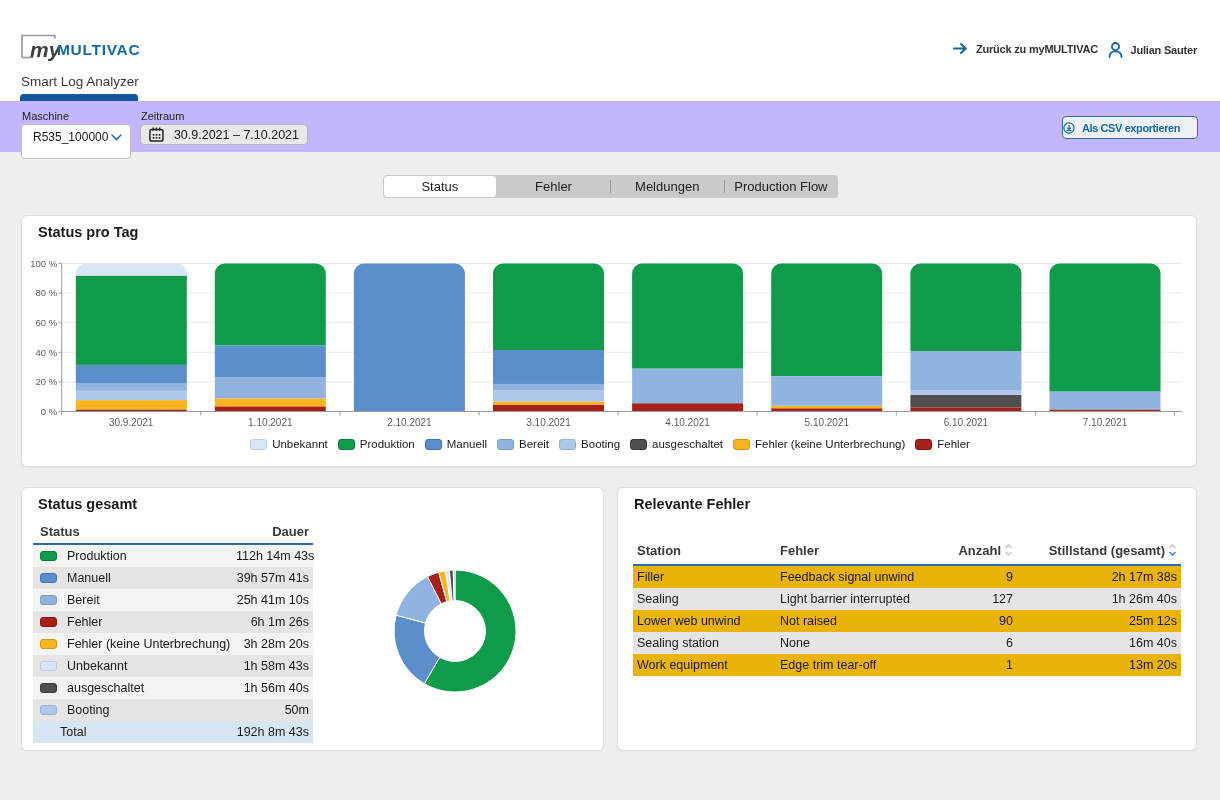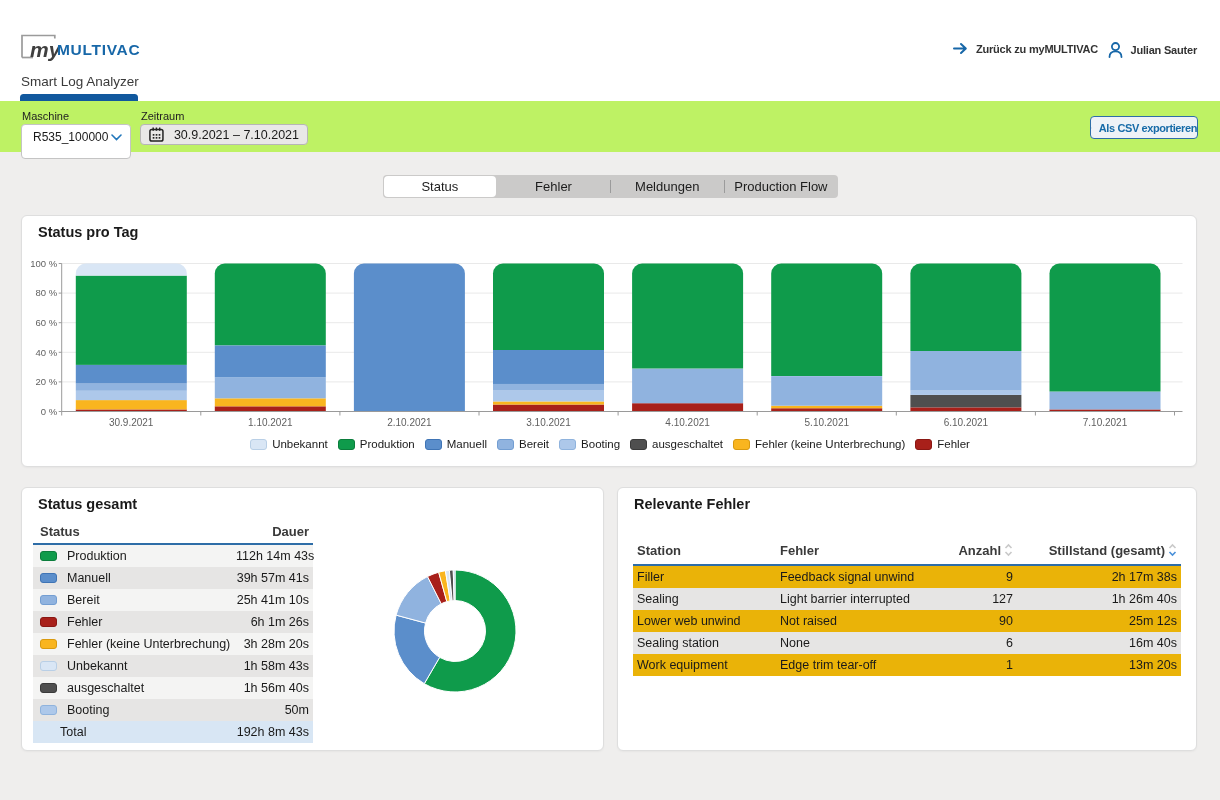--- a/index.html
+++ b/index.html
@@ -2,25 +2,25 @@
 <html><head><meta charset="utf-8">
 <style>
 * { margin:0; padding:0; box-sizing:border-box; }
 body { width:1220px; height:800px; font-family:"Liberation Sans",sans-serif; background:#efeeed; overflow:hidden; }
 .header { position:relative; height:101px; background:#fff; }
 .logo { position:absolute; left:21px; top:33px; width:125px; height:28px; }
 .sla { position:absolute; left:21px; top:74px; font-size:13.5px; color:#3a3a3a; }
 .blubar { position:absolute; left:20px; top:94px; width:118px; height:7px; background:#11589e; border-radius:3.5px 3.5px 0 0; }
 .toplinks { position:absolute; top:42px; display:flex; align-items:center; font-size:11px; letter-spacing:-0.2px; color:#333; font-weight:bold; white-space:nowrap; }
 .toplinks svg { margin-right:8px; }
-.filter { position:relative; height:51px; background:#bef264; }
+.filter { position:relative; height:51px; background:#c4b5fd; }
 .flabel { position:absolute; font-size:11px; color:#222; }
 .select { position:absolute; left:21px; top:124px; width:110px; height:35px; background:#fff; border:1px solid #c4c4c4; border-radius:4px; font-size:12px; white-space:nowrap; color:#1a1a1a; display:flex; align-items:center; padding:0 8px 9px 11px; }
 .datebox { position:absolute; left:140px; top:124px; width:168px; height:21px; background:#e9e8e7; border:1px solid #b7b6b5; border-radius:4px; font-size:12.5px; white-space:nowrap; color:#1a1a1a; display:flex; align-items:center; padding:0 8px; }
-.csvbtn { position:absolute; right:22px; top:116px; width:108px; height:23px; white-space:nowrap; background:#eef2f7; border:1.5px solid #2e6ea8; border-radius:4px; color:#176ba8; font-size:11px; letter-spacing:-0.4px; font-weight:bold; display:flex; align-items:center; }
+.csvbtn { position:absolute; right:22px; top:116px; width:136px; height:23px; white-space:nowrap; background:#eef2f7; border:1.5px solid #2e6ea8; border-radius:4px; color:#176ba8; font-size:11px; letter-spacing:-0.4px; font-weight:bold; display:flex; align-items:center; }
 .tabs { position:absolute; left:383px; top:175px; width:455px; height:23px; background:#cbcac9; border-radius:4px; display:flex; }
 .tab { width:113.7px; font-size:13px; color:#1c1c1c; display:flex; align-items:center; justify-content:center; position:relative; }
 .tab.sel { background:#fff; border-radius:4px; margin:1px; width:111.7px; }
 .tab .div { position:absolute; left:-0.5px; top:5px; height:13px; width:1px; background:#9b9b9b; }
 .card { position:absolute; background:#fff; border:1px solid #dedede; border-radius:6px; box-shadow:0 1px 2px rgba(0,0,0,0.04); }
 .card h2 { position:absolute; left:16px; top:8px; font-size:14.5px; font-weight:bold; color:#1a1a1a; letter-spacing:0; }
 #card1 { left:21px; top:215px; width:1176px; height:252px; }
 #card2 { left:21px; top:487px; width:583px; height:264px; }
 #card3 { left:617px; top:487px; width:580px; height:264px; }
 .legend { position:absolute; left:0; top:222px; width:1176px; display:flex; justify-content:center; align-items:center; font-size:13px; color:#1a1a1a; }

